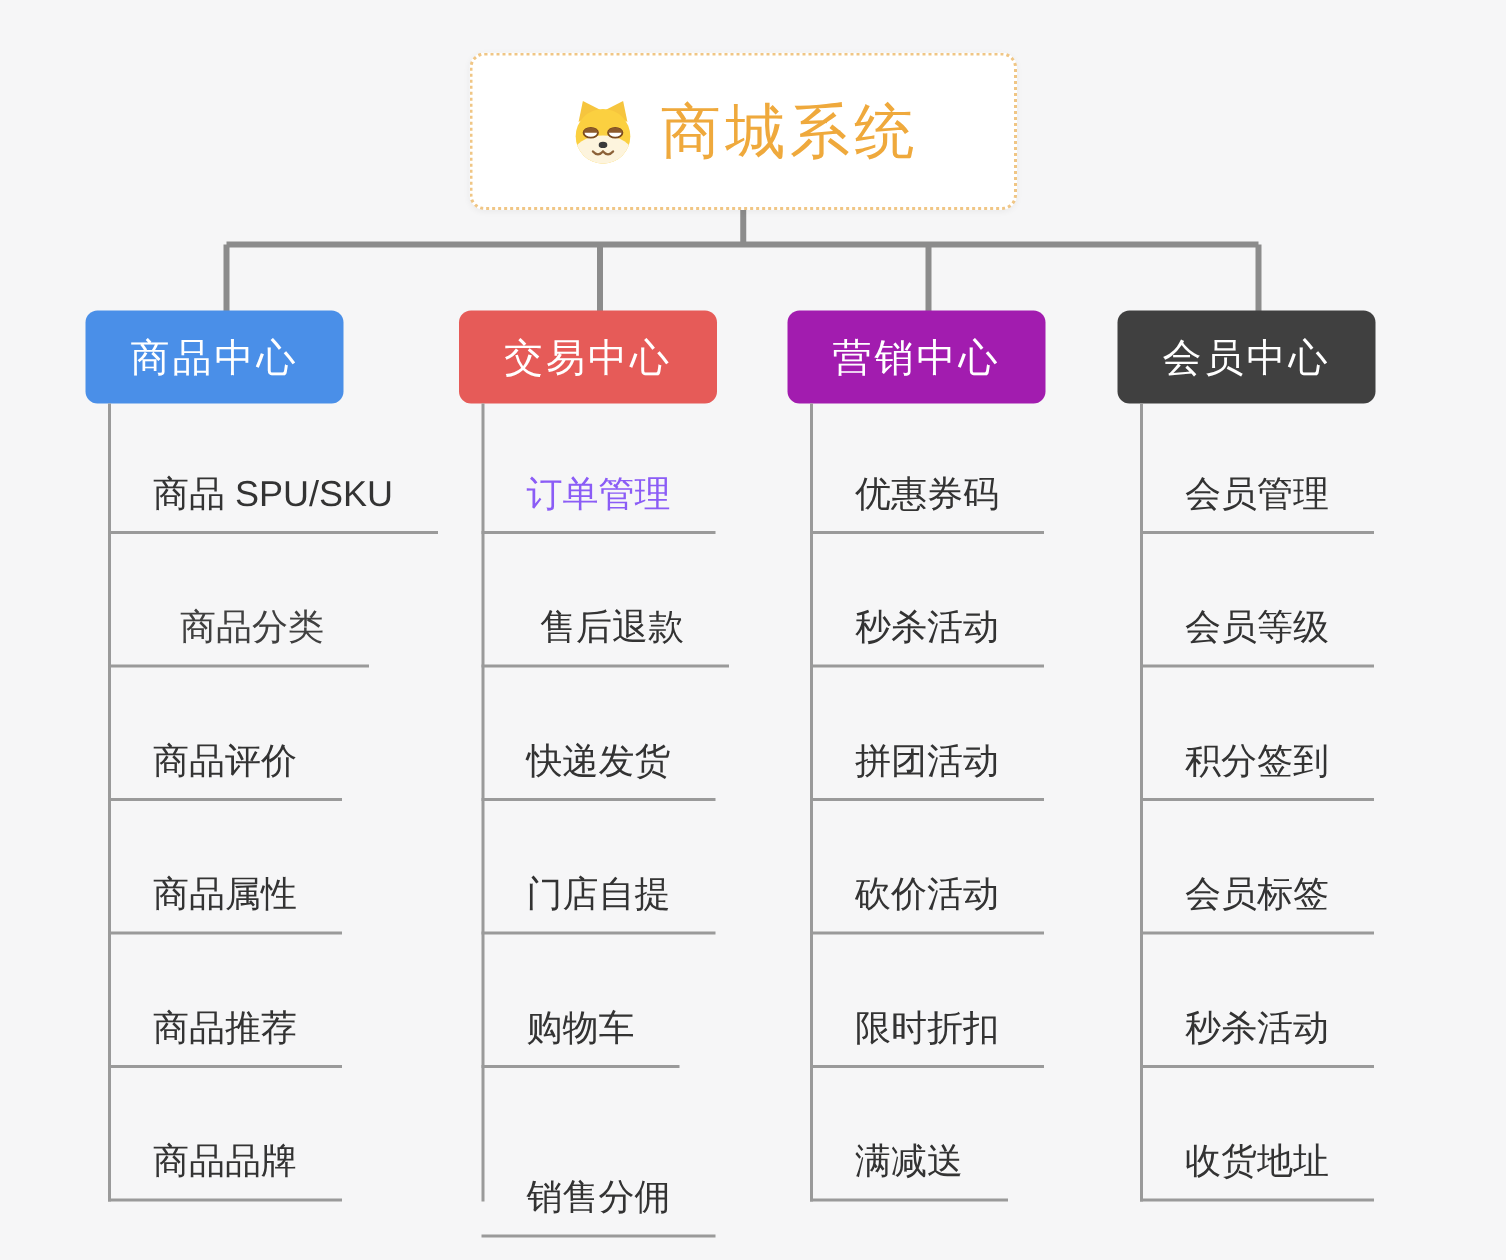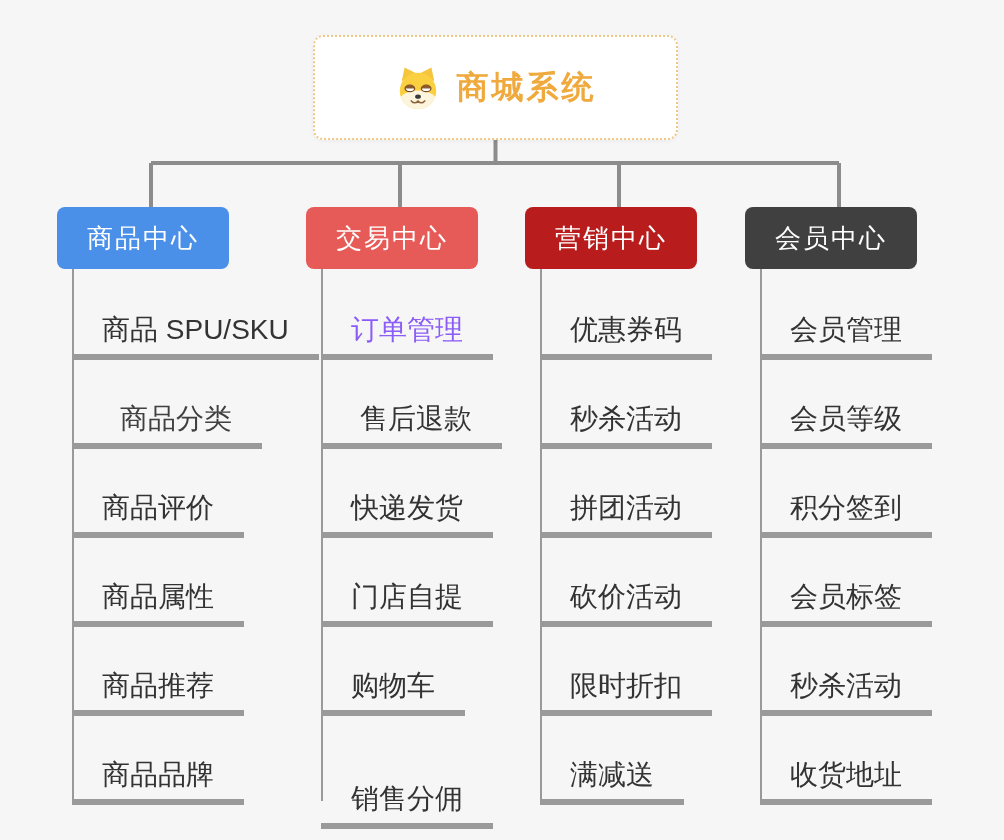--- a/index.html
+++ b/index.html
@@ -24,23 +24,23 @@
     left:313px;top:35px;width:365px;height:105px;
     box-sizing:border-box;
     background:#ffffff;
     border:2px dotted #f0c685;
     border-radius:10px;
     display:flex;align-items:center;justify-content:center;
     gap:16px;
     box-shadow:0 1px 4px rgba(0,0,0,.05);
   }
   .root-title{
-    font-size:32px;
+    font-size:40px;
     letter-spacing:3px;
-    font-weight:700;
+    font-weight:400;
     white-space:nowrap;
   }
   .dog-icon{display:flex;align-items:center;}
   
   .branch{
     position:absolute;
     width:188px;
     top:207px;
   }
   .branch-header{
@@ -59,22 +59,22 @@
     left:15px;top:62px;
     width:2px;height:532px;
     background:#9a9a9a;
   }
   .child{
     position:absolute;
     left:15px;
     height:28px;
     line-height:28px;
     padding:0 30px 10px 30px;
-    border-bottom:6px solid #3b82f6;
-    font-size:28px;
+    border-bottom:2px solid #3b82f6;
+    font-size:24px;
     color:#333333;
     white-space:nowrap;
     cursor:pointer;
   }
 </style>
 </head>
 <body>
 
 <div class="canvas">
 
@@ -118,21 +118,21 @@
         <div class="branch-header" style="background: rgb(230, 91, 88);">交易中心</div>
         <div class="trunk" style="background: rgb(154, 154, 154);"></div>
         <div class="child" style="top: 109px; border-bottom-color: rgb(154, 154, 154); color: #8b5cf6;">订单管理</div>
         <div class="child" style="top: 198px; border-bottom-color: rgb(154, 154, 154); color: rgb(51, 51, 51); padding-left: 39px;">售后退款</div>
         <div class="child" style="top: 287px; border-bottom-color: rgb(154, 154, 154); color: rgb(51, 51, 51);">快递发货</div>
         <div class="child" style="top: 376px; border-bottom-color: rgb(154, 154, 154); color: rgb(51, 51, 51);">门店自提</div>
         <div class="child" style="top: 465px; border-bottom-color: rgb(154, 154, 154); color: rgb(51, 51, 51);">购物车</div>
         <div class="child" style="top: 578px; border-bottom-color: rgb(154, 154, 154); color: rgb(51, 51, 51);">销售分佣</div>
       </div>
       <div class="branch" style="left: 525px;">
-        <div class="branch-header" style="background: #b91c1c;">营销中心</div>
+        <div class="branch-header" style="background: #a21caf;">营销中心</div>
         <div class="trunk" style="background: rgb(154, 154, 154);"></div>
         <div class="child" style="top: 109px; border-bottom-color: rgb(154, 154, 154); color: rgb(51, 51, 51);">优惠券码</div>
         <div class="child" style="top: 198px; border-bottom-color: rgb(154, 154, 154); color: rgb(51, 51, 51);">秒杀活动</div>
         <div class="child" style="top: 287px; border-bottom-color: rgb(154, 154, 154); color: rgb(51, 51, 51);">拼团活动</div>
         <div class="child" style="top: 376px; border-bottom-color: rgb(154, 154, 154); color: rgb(51, 51, 51);">砍价活动</div>
         <div class="child" style="top: 465px; border-bottom-color: rgb(154, 154, 154); color: rgb(51, 51, 51);">限时折扣</div>
         <div class="child" style="top: 554px; border-bottom-color: rgb(154, 154, 154); color: rgb(51, 51, 51);">满减送</div>
       </div>
       <div class="branch" style="left: 745px;">
         <div class="branch-header" style="background: #404040;">会员中心</div>

